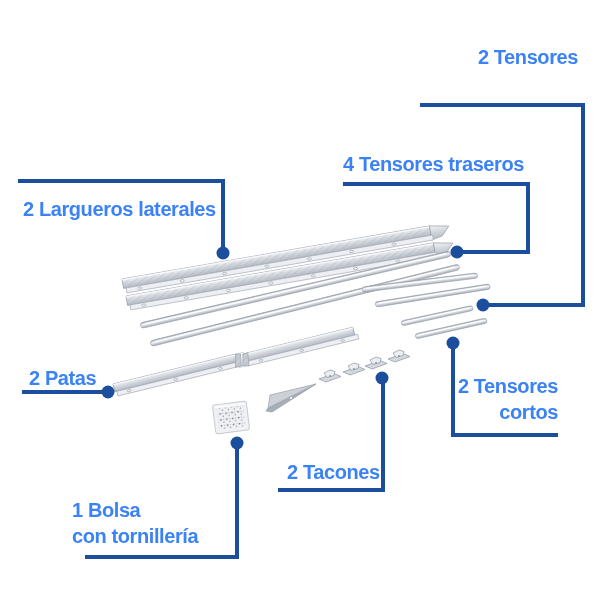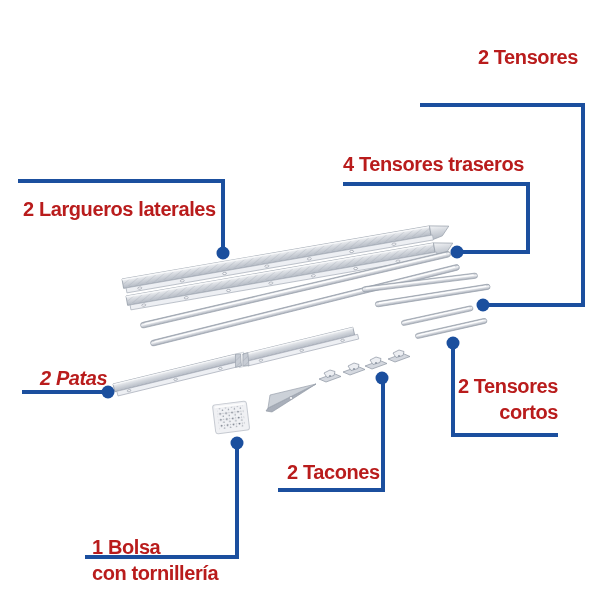--- a/index.html
+++ b/index.html
@@ -7,21 +7,21 @@
     width:600px;height:600px;position:relative;overflow:hidden;
     background:#ffffff;
     font-family:"Liberation Sans", sans-serif;
   }
   .label{
     position:absolute;
     font-weight:bold;
     font-size:20px;
     line-height:26px;
     letter-spacing:-0.4px;
-    color:#b91c1c;
+    color:#3b82f6;
     white-space:nowrap;
   }
   .label.right{text-align:right;}
   .ln{display:block;}
   svg.diagram{position:absolute;left:0;top:0;}
   .connector{stroke:#1b4f9e;stroke-width:4;fill:none;stroke-linejoin:miter;stroke-linecap:butt;}
   .dot{fill:#1b4f9e;}
 </style>
 </head>
 <body>
@@ -176,29 +176,29 @@
 </div>
 
 <div class="label right" style="right:22px;top:44px;">
   <span class="ln">2 Tensores</span>
 </div>
 
 <div class="label" style="left:343px;top:151px;">
   <span class="ln">4 Tensores traseros</span>
 </div>
 
-<div class="label" style="left:40px;top:365px;font-style:italic;">
+<div class="label" style="left:29px;top:365px;">
   <span class="ln">2 Patas</span>
 </div>
 
 <div class="label right" style="right:42px;top:373px;">
   <span class="ln">2 Tensores</span>
   <span class="ln">cortos</span>
 </div>
 
 <div class="label" style="left:287px;top:459px;">
   <span class="ln">2 Tacones</span>
 </div>
 
-<div class="label" style="left:92px;top:497px;margin-top:37px;">
+<div class="label" style="left:72px;top:497px;">
   <span class="ln">1 Bolsa</span>
   <span class="ln">con tornillería</span>
 </div>
 
 </body></html>

